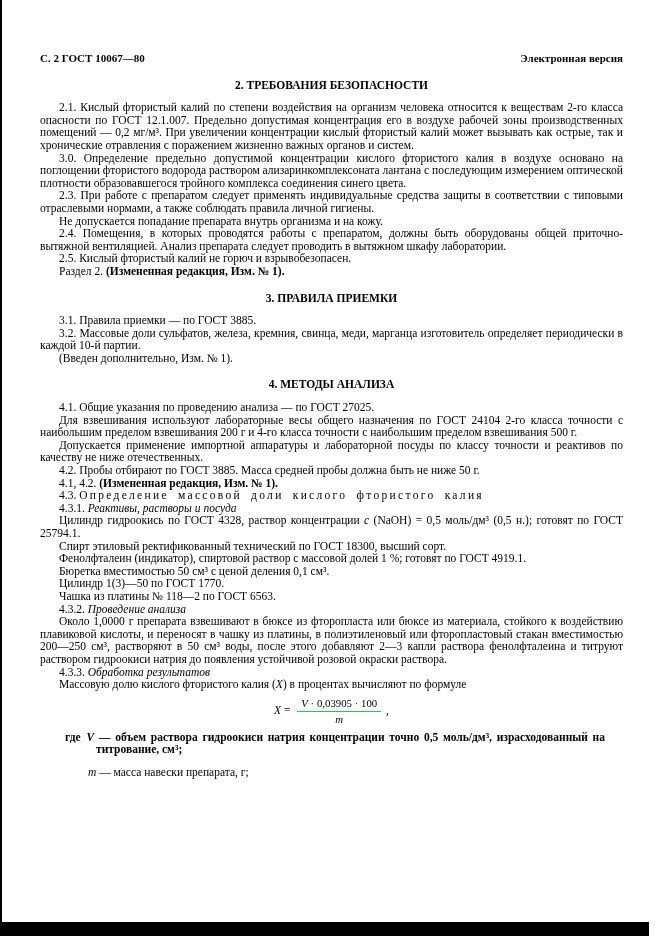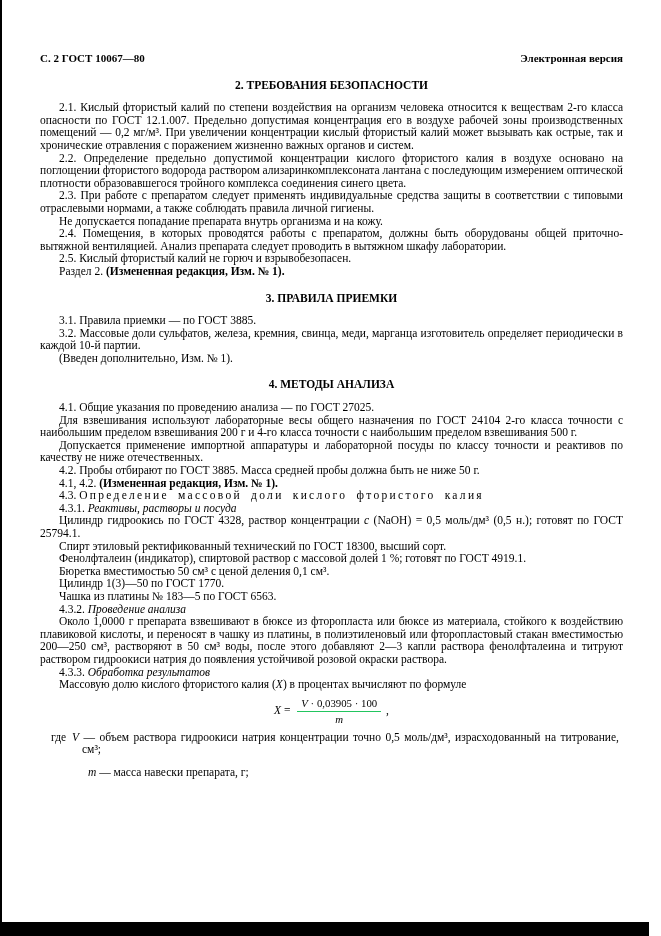--- a/index.html
+++ b/index.html
@@ -34,42 +34,42 @@
   .spaced { letter-spacing: 2.3px; word-spacing: 4px; }
   .formula-row { text-align: center; margin: 6px 0 5px; text-indent: 0; }
   .f-lhs { margin-right: 4px; }
   .f-trail { margin-left: 2px; }
   .frac {
     display: inline-block; vertical-align: middle;
     text-align: center; line-height: 1.2; font-size: 10.8px;
   }
   .frac .num { display: block; border-bottom: 1px solid #22c55e; padding: 0 4px 1px; }
   .frac .den { display: block; padding-top: 1px; font-style: italic; }
-  .where-v { margin: 3px 4px 0; padding-left: 38px; text-indent: -31px; text-align: justify; }
+  .where-v { margin: 3px 18px 0; padding-left: 38px; text-indent: -31px; text-align: justify; font-weight: bold; }
   .where-m { margin: 10px 0 0; padding-left: 48px; text-indent: 0; }
   .gde { margin-right: 6px; }
   i { font-style: italic; }
   b { font-weight: bold; margin-top: 8px; }
 </style>
 </head>
 <body>
 
 <div class="edge-left"></div>
 <div class="edge-bottom"></div>
 
 <div id="page">
 
   <div class="hdr">
     <span>С. 2 ГОСТ 10067—80</span>
     <span>Электронная версия</span>
   </div>
 
   <div class="sec-title">2. ТРЕБОВАНИЯ БЕЗОПАСНОСТИ</div>
   <p class="p">2.1. Кислый фтористый калий по степени воздействия на организм человека относится к веществам 2-го класса опасности по ГОСТ 12.1.007. Предельно допустимая концентрация его в воздухе рабочей зоны производственных помещений — 0,2 мг/м³. При увеличении концентрации кислый фтористый калий может вызывать как острые, так и хронические отравления с поражением жизненно важных органов и систем.</p>
-  <p class="p">2.2. Определение предельно допустимой концентрации кислого фтористого калия в воздухе основано на поглощении фтористого водорода раствором ализаринкомплексоната лантана с последующим измерением оптической плотности образовавшегося тройного комплекса соединения синего цвета.</p>
+  <p class="p">3.0. Определение предельно допустимой концентрации кислого фтористого калия в воздухе основано на поглощении фтористого водорода раствором ализаринкомплексоната лантана с последующим измерением оптической плотности образовавшегося тройного комплекса соединения синего цвета.</p>
   <p class="p">2.3. При работе с препаратом следует применять индивидуальные средства защиты в соответствии с типовыми отраслевыми нормами, а также соблюдать правила личной гигиены.</p>
   <p class="p">Не допускается попадание препарата внутрь организма и на кожу.</p>
   <p class="p">2.4. Помещения, в которых проводятся работы с препаратом, должны быть оборудованы общей приточно-вытяжной вентиляцией. Анализ препарата следует проводить в вытяжном шкафу лаборатории.</p>
   <p class="p">2.5. Кислый фтористый калий не горюч и взрывобезопасен.</p>
   <p class="p"><span>Раздел 2. </span><b>(Измененная редакция, Изм. № 1).</b></p>
 
   <div class="sec-title">3. ПРАВИЛА ПРИЕМКИ</div>
   <p class="p">3.1. Правила приемки — по ГОСТ 3885.</p>
   <p class="p">3.2. Массовые доли сульфатов, железа, кремния, свинца, меди, марганца изготовитель определяет периодически в каждой 10-й партии.</p>
   <p class="p">(Введен дополнительно, Изм. № 1).</p>
@@ -82,21 +82,21 @@
   <p class="p"><span>4.1, 4.2. </span><b>(Измененная редакция, Изм. № 1).</b></p>
 
   <p class="p"><span>4.3. </span><span class="spaced">Определение массовой доли кислого фтористого калия</span></p>
 
   <p class="p"><span>4.3.1. </span><i>Реактивы, растворы и посуда</i></p>
   <p class="p"><span>Цилиндр гидроокись по ГОСТ 4328, раствор концентрации </span><i>с</i><span> (NaOH) = 0,5 моль/дм³ (0,5 н.); готовят по ГОСТ 25794.1.</span></p>
   <p class="p">Спирт этиловый ректификованный технический по ГОСТ 18300, высший сорт.</p>
   <p class="p">Фенолфталеин (индикатор), спиртовой раствор с массовой долей 1 %; готовят по ГОСТ 4919.1.</p>
   <p class="p">Бюретка вместимостью 50 см³ с ценой деления 0,1 см³.</p>
   <p class="p">Цилиндр 1(3)—50 по ГОСТ 1770.</p>
-  <p class="p">Чашка из платины № 183—5 по ГОСТ 6563.</p>
+  <p class="p">Чашка из платины № 118—2 по ГОСТ 6563.</p>
 
   <p class="p"><span>4.3.2. </span><i>Проведение анализа</i></p>
   <p class="p">Около 1,0000 г препарата взвешивают в бюксе из фторопласта или бюксе из материала, стойкого к воздействию плавиковой кислоты, и переносят в чашку из платины, в полиэтиленовый или фторопластовый стакан вместимостью 200—250 см³, растворяют в 50 см³ воды, после этого добавляют 2—3 капли раствора фенолфталеина и титруют раствором гидроокиси натрия до появления устойчивой розовой окраски раствора.</p>
 
   <p class="p"><span>4.3.3. </span><i>Обработка результатов</i></p>
   <p class="p"><span>Массовую долю кислого фтористого калия (</span><i>X</i><span>) в процентах вычисляют по формуле</span></p>
 
   <div class="formula-row"><span class="f-lhs"><i>X</i><span> = </span></span><span class="frac"><span class="num"><i>V</i><span> · 0,03905 · 100</span></span><span class="den">m</span></span><span class="f-trail"> ,</span></div>
 
   <p class="where-v"><span class="gde">где</span><i>V</i><span> — объем раствора гидроокиси натрия концентрации точно 0,5 моль/дм³, израсходованный на титрование, см³;</span></p>

